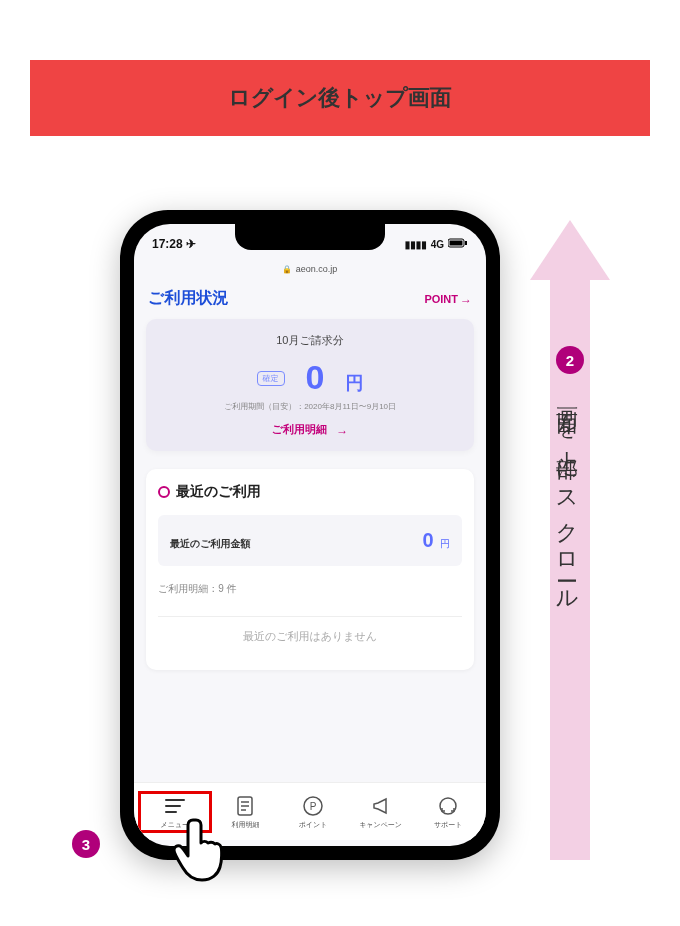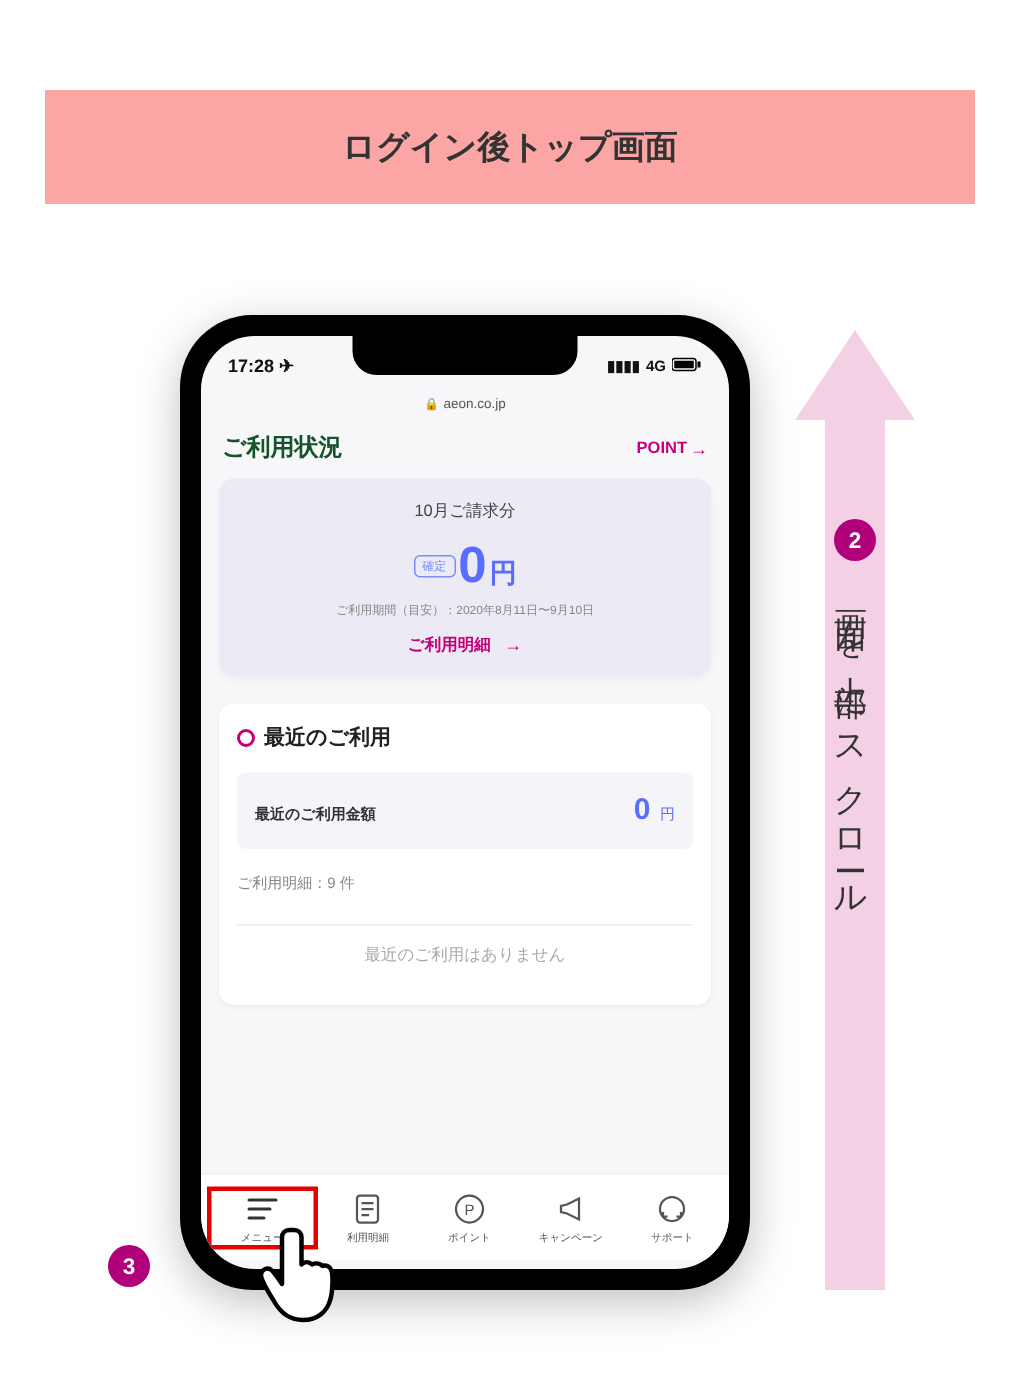--- a/index.html
+++ b/index.html
@@ -7,21 +7,21 @@
     font-family: -apple-system, "Hiragino Sans", "Hiragino Kaku Gothic ProN", Meiryo, sans-serif;
     background: #fff;
     width: 680px;
     height: 926px;
     position: relative;
   }
   .header-banner {
     position: absolute;
     left: 30px; top: 60px;
     width: 620px; height: 76px;
-    background: #fca5a5;
+    background: #ef4444;
     display: flex; align-items: center; justify-content: center;
     font-size: 22px; font-weight: 600; color: #333;
   }
   
   .phone {
     position: absolute;
     left: 120px; top: 210px;
     width: 380px; height: 650px;
     background: #000;
     border-radius: 48px;
@@ -52,31 +52,31 @@
   }
   .screen-content {
     height: calc(100% - 108px);
     padding: 6px 12px 0 12px;
     overflow: hidden;
   }
   .usage-header {
     display: flex; justify-content: space-between; align-items: center;
     padding: 4px 2px 10px 2px;
   }
-  .usage-title { font-size: 16px; font-weight: 700; color: #14532d; }
+  .usage-title { font-size: 16px; font-weight: 700; color: #1d4ed8; }
   .point-link { font-size: 11px; color: #c3007a; font-weight: 700; display: flex; align-items: center; gap: 2px; }
   .billing-card {
     background: #eceaf4;
     border-radius: 10px;
     padding: 14px 10px;
     text-align: center;
     box-shadow: 0 2px 6px rgba(0,0,0,.04);
   }
   .billing-month { font-size: 11px; color: #444; margin-bottom: 10px; }
-  .billing-amount-row { display: flex; align-items: baseline; justify-content: center; gap: 2px; }
+  .billing-amount-row { display: flex; align-items: baseline; justify-content: center; gap: 21px; }
   .badge-confirmed {
     border: 1px solid #7a8cff; color: #7a8cff; font-size: 8px;
     padding: 1px 5px; border-radius: 4px; position: relative; top: -8px;
   }
   .billing-amount { font-size: 34px; font-weight: 600; color: #5b6dff; }
   .billing-yen { font-size: 18px; color: #5b6dff; font-weight: 600; }
   .billing-period { font-size: 8px; color: #888; margin-top: 4px; }
   .billing-detail-link {
     font-size: 11px; color: #c3007a; font-weight: 600; margin-top: 10px;
     display: flex; align-items: center; justify-content: center; gap: 9px;

